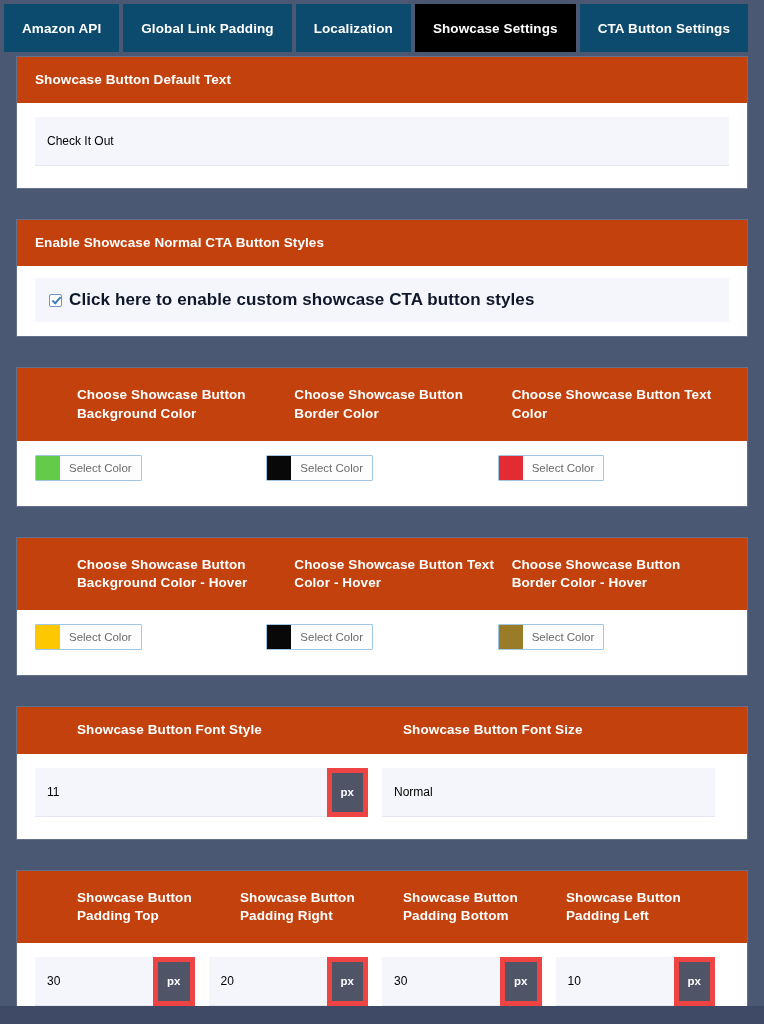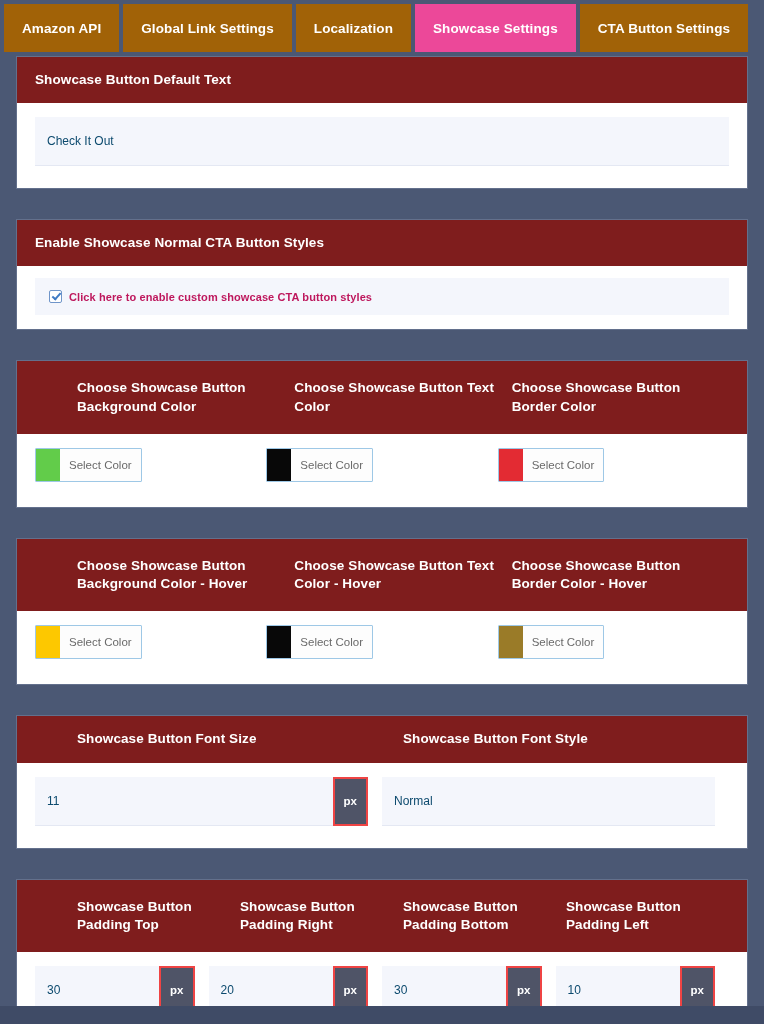--- a/index.html
+++ b/index.html
@@ -28,42 +28,42 @@
     height: 56px;
     align-items: flex-start;
     background: #4b5874;
   }
   .tab {
     height: 48px;
     display: flex;
     align-items: center;
     justify-content: center;
     padding: 0 18px;
-    background: #a16207;
+    background: #0c4a6e;
     color: #ffffff;
     font-size: 13.5px;
     font-weight: bold;
     white-space: nowrap;
     border: none;
     cursor: pointer;
     letter-spacing: 0.1px;
   }
   .tab.active {
-    background: #ec4899;
+    background: #000000;
   }
 
   
   .panel {
     margin: 0 16px 30px 16px;
     background: #ffffff;
     border: 1px solid #63708c;
     overflow: hidden;
   }
   .panel-head {
-    background: #7f1d1d;
+    background: #c2410c;
     padding: 14px 18px;
   }
   .panel-head.tall { padding: 18px 18px; }
   .panel-head .cols {
     display: flex;
     margin-left: 42px;
   }
   .panel-title {
     color: #ffffff;
     font-size: 13.5px;
@@ -79,21 +79,21 @@
 
   .col { flex: 1 1 0; padding-right: 14px; }
   .col-row { display: flex; }
 
   
   .text-input {
     width: 100%;
     background: #f4f6fc;
     border: none;
     border-bottom: 1px solid #e4e8f3;
-    color: #0c4a6e;
+    color: #000000;
     font-family: "Liberation Sans", sans-serif;
     font-size: 12px;
     padding: 17px 12px;
     outline: none;
     display: block;
   }
   .text-input::placeholder { color: #ee5253; }
 
   .input-group {
     display: flex;
@@ -103,21 +103,21 @@
   .input-group .text-input { flex: 1 1 auto; }
   .addon {
     background: #4f5467;
     color: #ffffff;
     font-size: 11.5px;
     font-weight: bold;
     display: flex;
     align-items: center;
     justify-content: center;
     padding: 0 9px;
-    border: 2px solid #ef4444;
+    border: 5px solid #ef4444;
     flex: 0 0 auto;
   }
 
   
   .check-wrap {
     background: #f4f6fc;
     padding: 12px 14px;
     display: flex;
     align-items: center;
     gap: 7px;
@@ -138,32 +138,32 @@
     position: absolute;
     left: 4px;
     top: 0px;
     width: 3px;
     height: 7px;
     border: solid #3f7bc4;
     border-width: 0 2px 2px 0;
     transform: rotate(42deg);
   }
   .check-label {
-    color: #be185d;
-    font-size: 11px;
+    color: #0f172a;
+    font-size: 17px;
     font-weight: bold;
     cursor: pointer;
     letter-spacing: 0.1px;
   }
 
   
   .color-btn {
     display: inline-flex;
     align-items: stretch;
-    height: 34px;
+    height: 26px;
     border: 1px solid #9ec8e6;
     background: #fbfbfb;
     cursor: pointer;
     padding: 0;
     border-radius: 1px;
   }
   .color-swatch {
     width: 24px;
     flex: 0 0 24px;
     display: block;
@@ -188,21 +188,21 @@
     background: #3f4b66;
   }
 </style>
 </head>
 <body>
 
 <div id="page">
 
   <div class="tabbar">
     <button class="tab">Amazon API</button>
-    <button class="tab">Global Link Settings</button>
+    <button class="tab">Global Link Padding</button>
     <button class="tab">Localization</button>
     <button class="tab active">Showcase Settings</button>
     <button class="tab">CTA Button Settings</button>
   </div>
 
   <div class="panel">
     <div class="panel-head">
       <div class="panel-title">Showcase Button Default Text</div>
     </div>
     <div class="panel-body">
@@ -222,24 +222,24 @@
     </div>
   </div>
 
   <div class="panel">
     <div class="panel-head tall">
       <div class="cols">
         <div class="col">
           <div class="panel-title">Choose Showcase Button Background Color</div>
         </div>
         <div class="col">
+          <div class="panel-title">Choose Showcase Button Border Color</div>
+        </div>
+        <div class="col">
           <div class="panel-title">Choose Showcase Button Text Color</div>
-        </div>
-        <div class="col">
-          <div class="panel-title">Choose Showcase Button Border Color</div>
         </div>
       </div>
     </div>
     <div class="panel-body">
       <div class="col-row">
         <div class="col">
           <button class="color-btn">
             <span class="color-swatch" style="background: rgb(98, 204, 74);"></span>
             <span class="color-label">Select Color</span>
           </button>
@@ -295,24 +295,24 @@
           </button>
         </div>
       </div>
     </div>
   </div>
 
   <div class="panel">
     <div class="panel-head">
       <div class="cols">
         <div class="col">
+          <div class="panel-title">Showcase Button Font Style</div>
+        </div>
+        <div class="col">
           <div class="panel-title">Showcase Button Font Size</div>
-        </div>
-        <div class="col">
-          <div class="panel-title">Showcase Button Font Style</div>
         </div>
       </div>
     </div>
     <div class="panel-body">
       <div class="col-row">
         <div class="col">
           <div class="input-group">
             <input class="text-input" type="text" value="11" style="">
             <span class="addon">px</span>
           </div>

